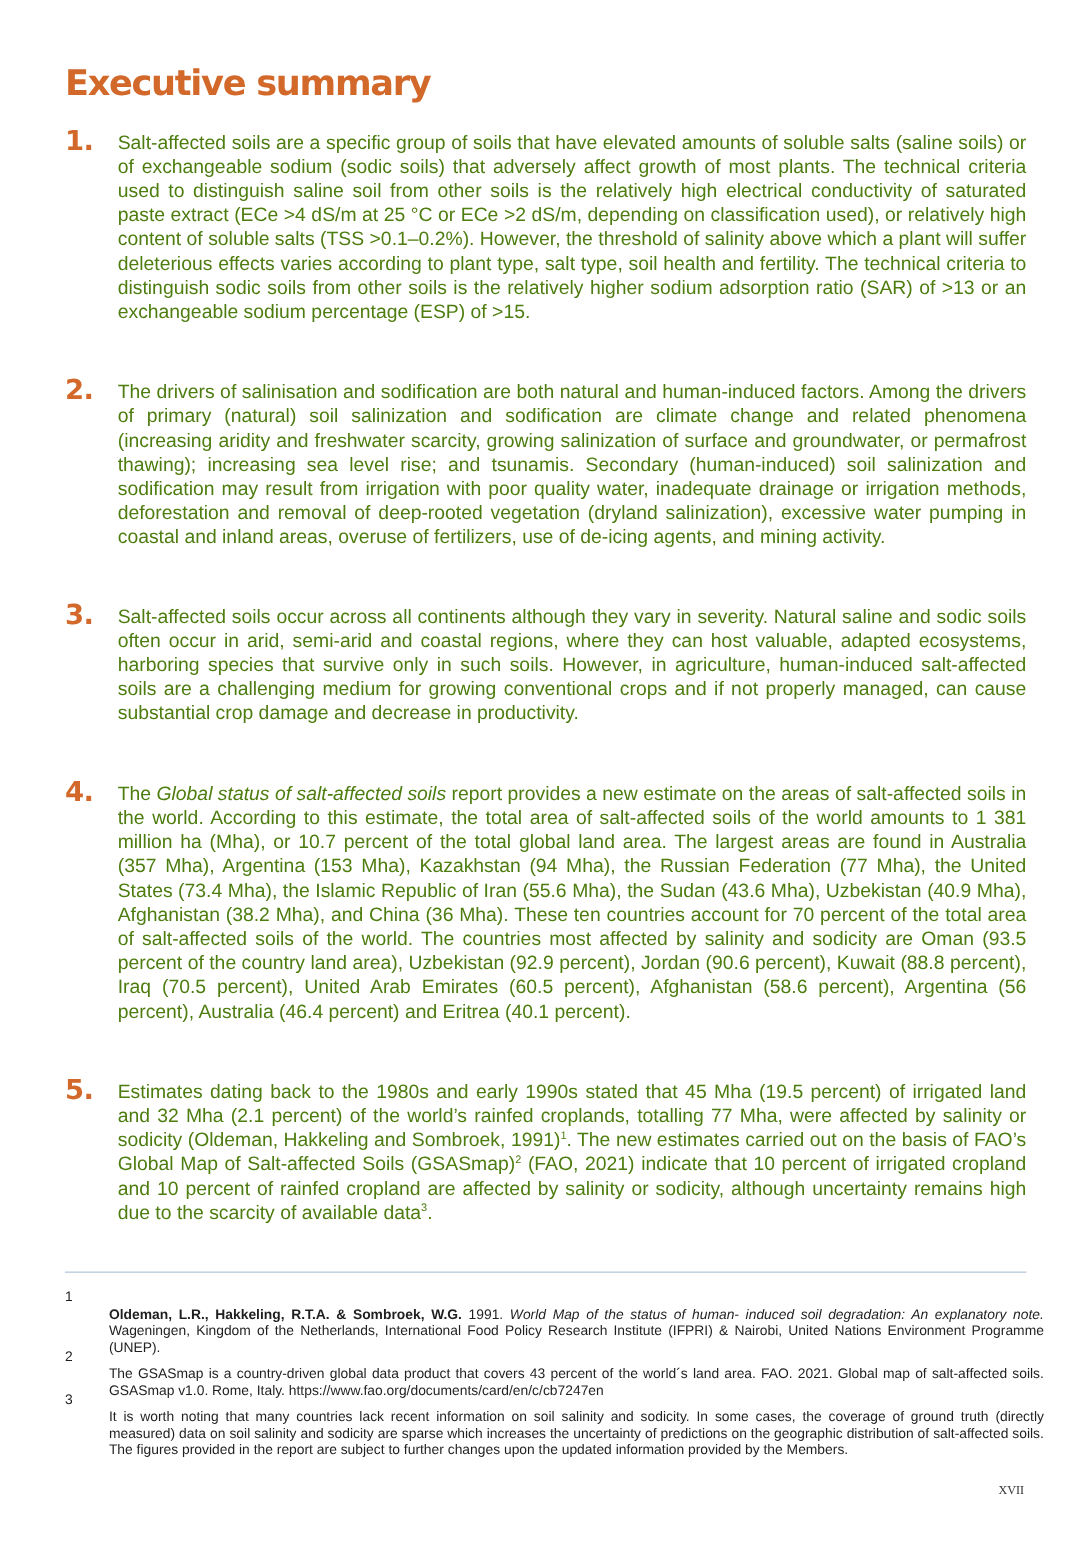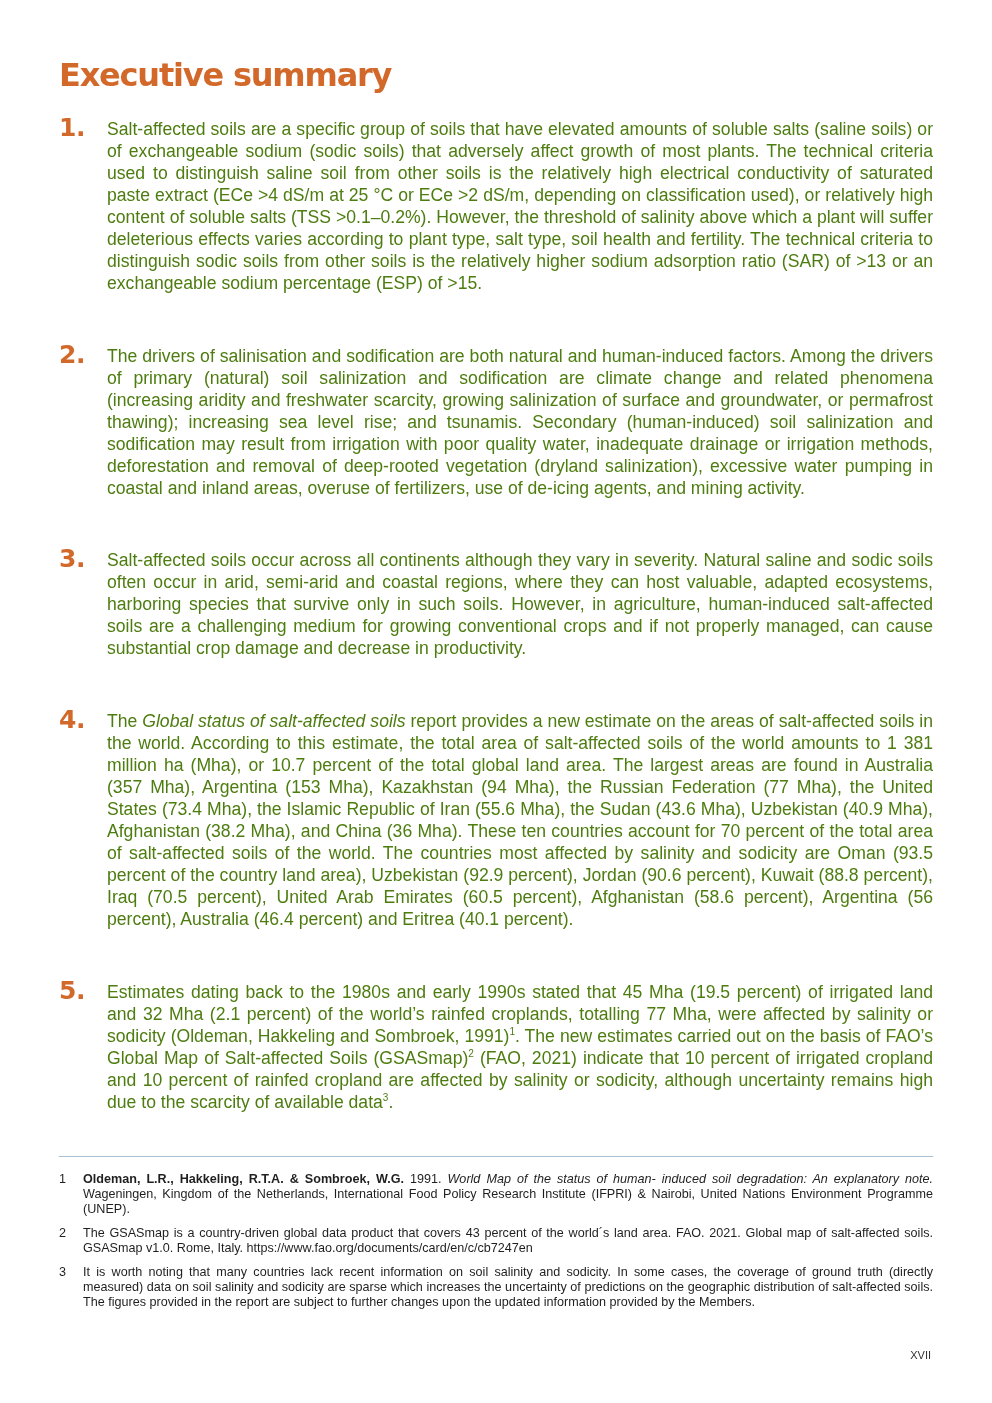--- a/index.html
+++ b/index.html
@@ -81,30 +81,30 @@
     }
     .fn-num {
       position: absolute;
       left: 0;
       top: 0;
     }
     .fn-text {
       position: absolute;
       left: 24px;
       width: 850px;
-      margin: 0;
+      margin: 16px;
       text-align: justify;
     }
     .fn-text b { font-weight: bold; }
     .fn-text i { font-style: italic; }
     .page-number {
       position: absolute;
       right: 61px;
       top: 1349px;
-      font-family: Liberation Sans, sans-serif;
+      font-family: Liberation Serif, serif;
       font-size: 11px;
       color: #333333;
     }
   </style>
 </head>
 <body>
 
 <div class="page">
 
   <h1 class="page-title">Executive summary</h1>

